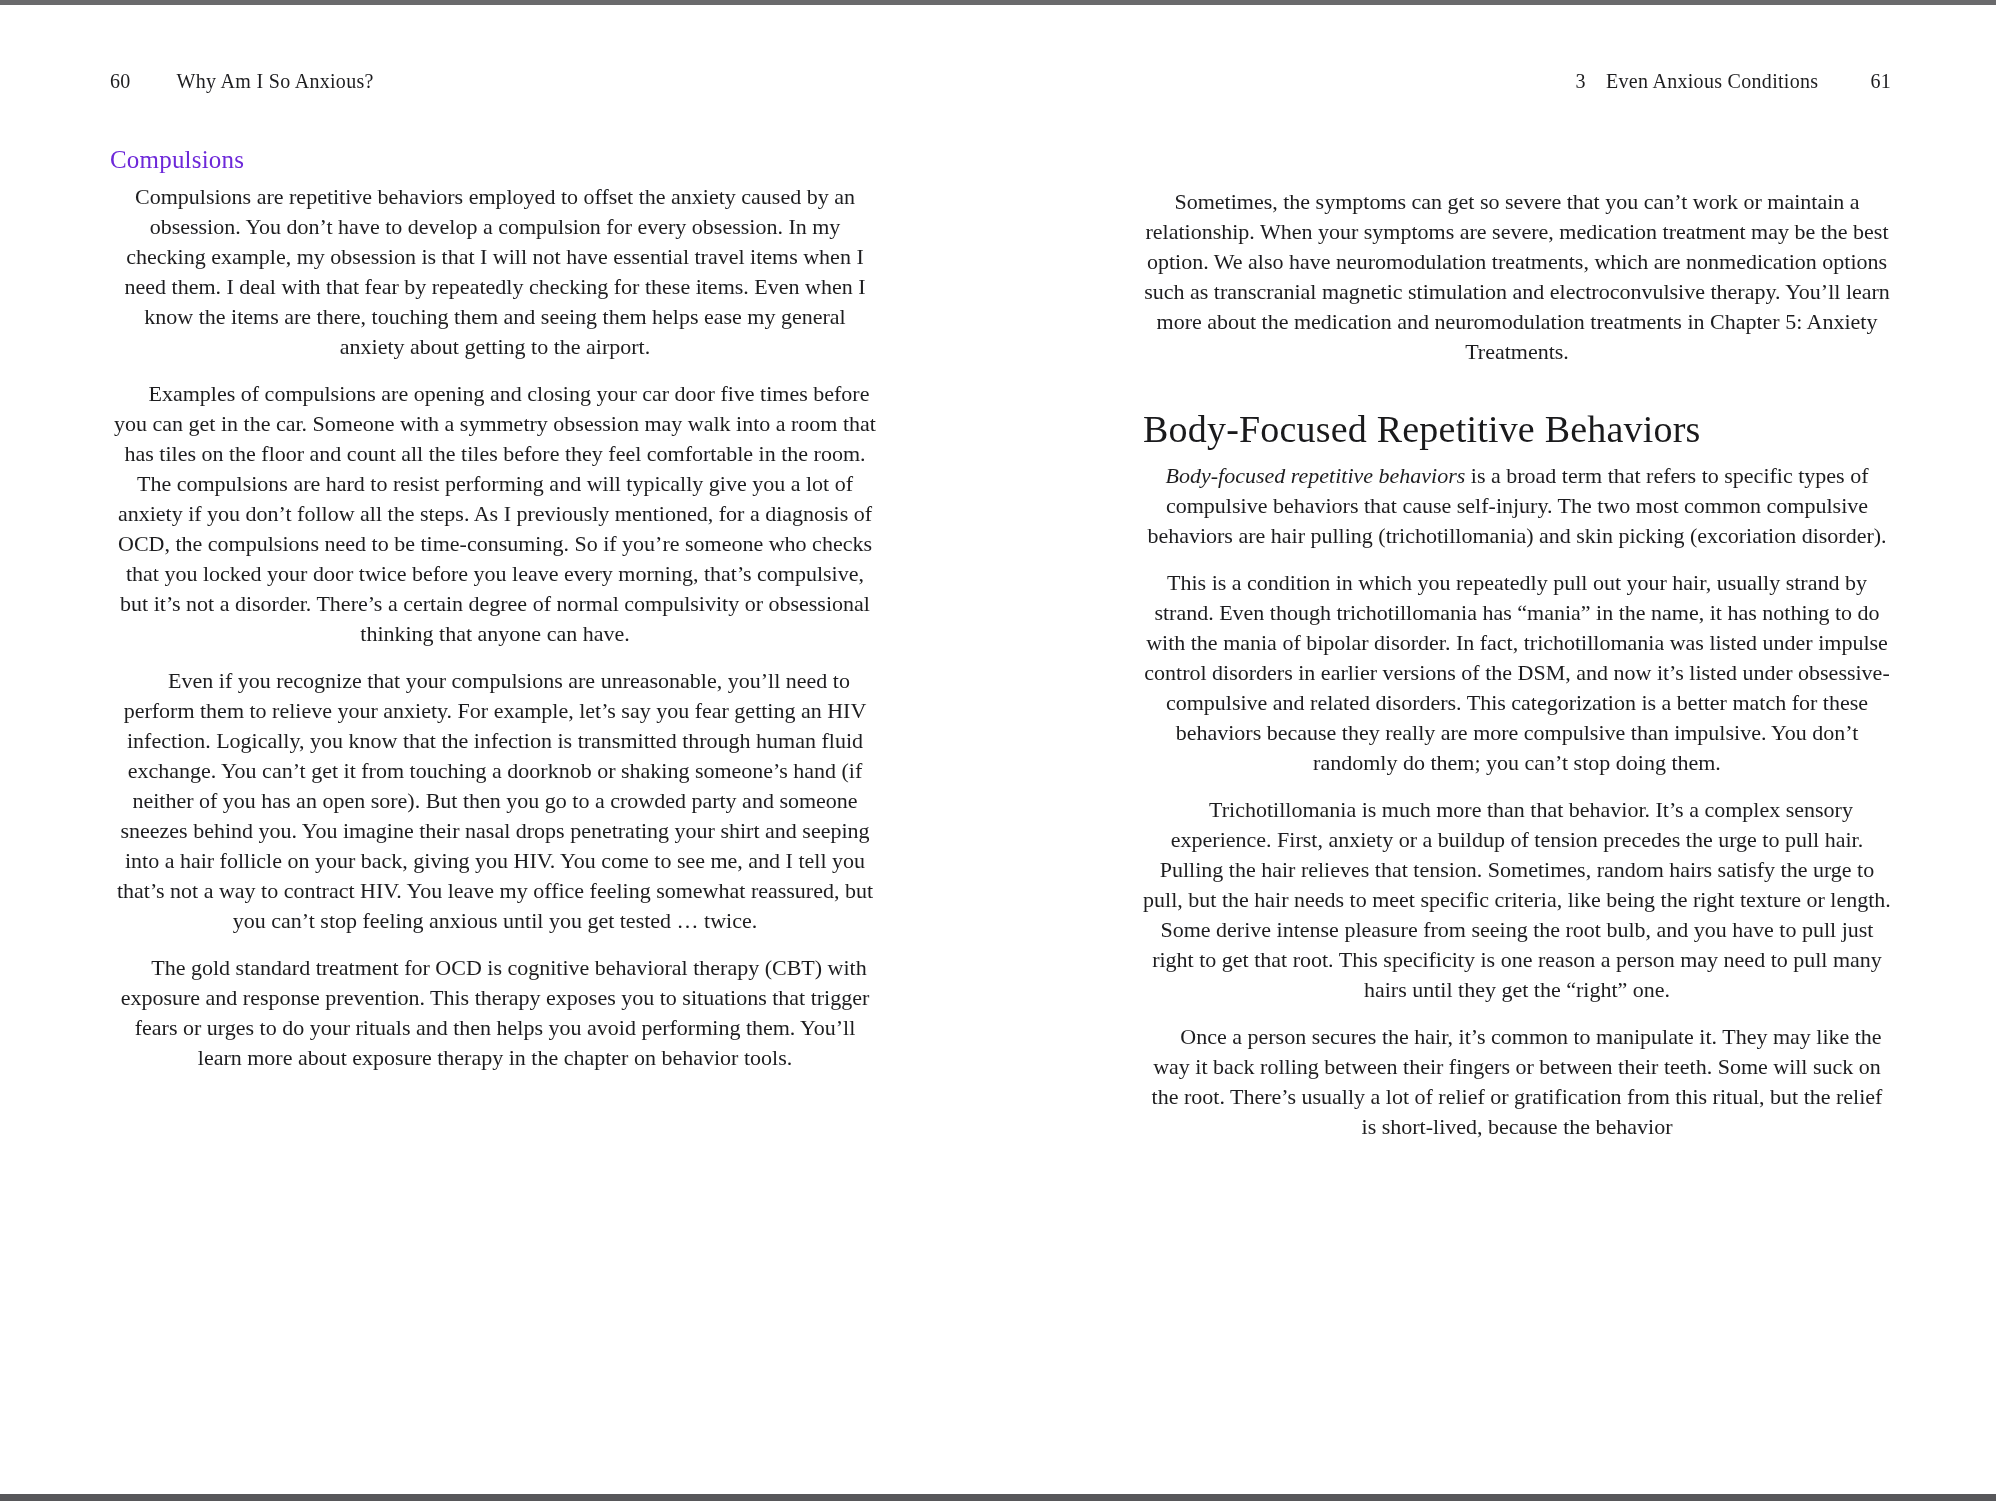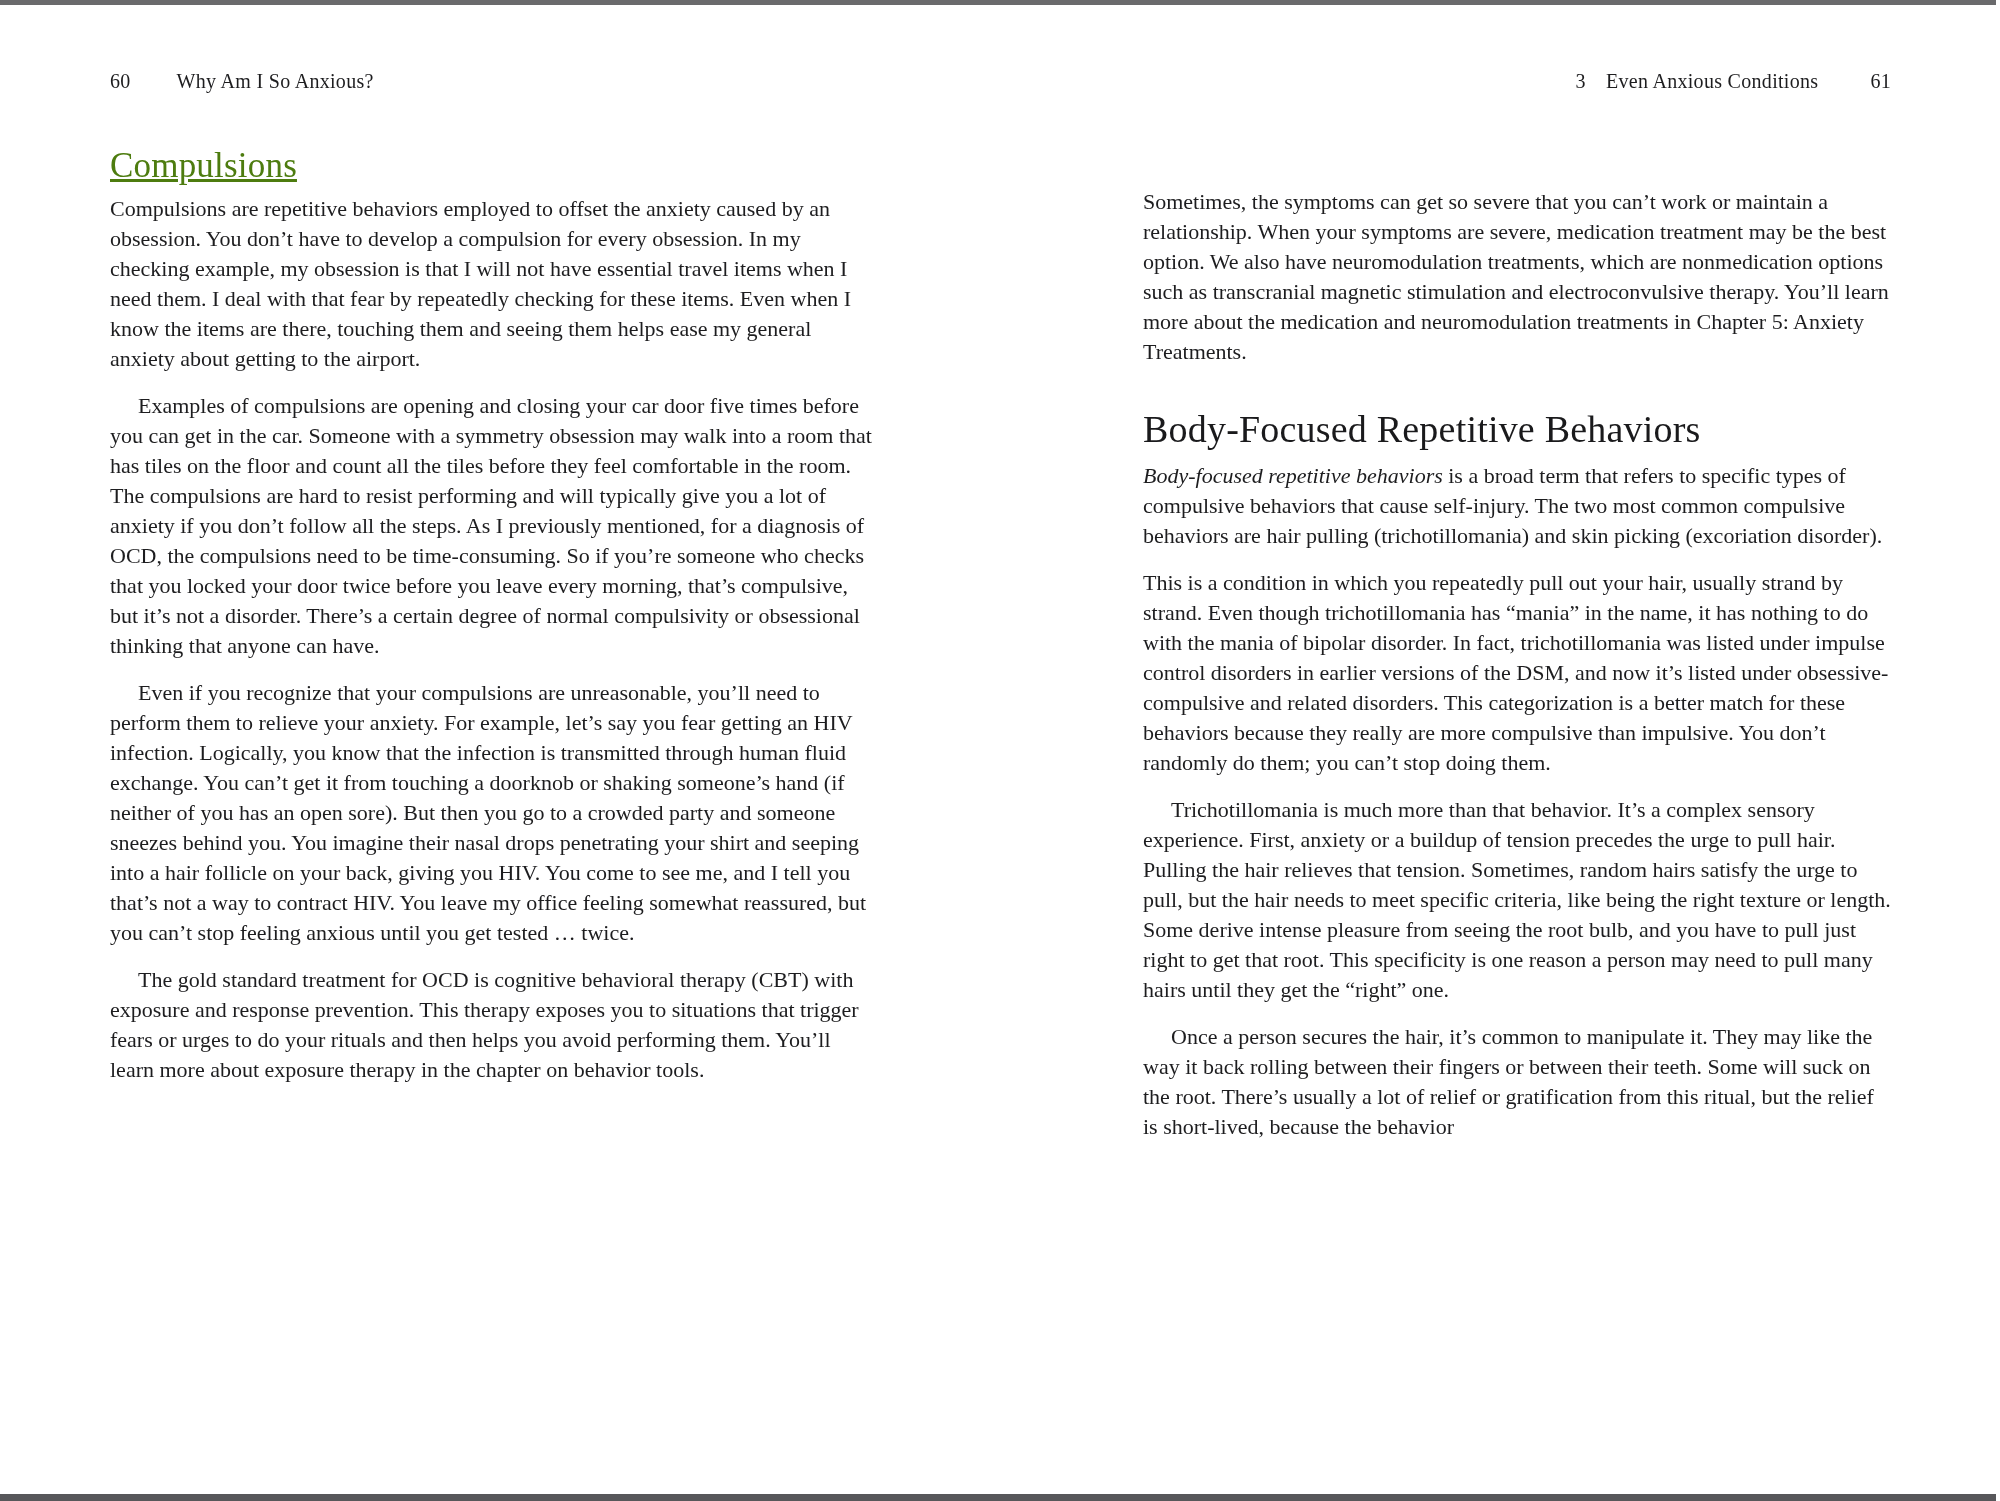--- a/index.html
+++ b/index.html
@@ -44,34 +44,33 @@
   .right-col .running-head .folio { margin-left: 52px; }
 
   .h1 {
     font-size: 38px;
     font-weight: 400;
     margin: 40px 0 10px 0;
     letter-spacing: 0.2px;
     color: #1a1a1c;
   }
   .h2 {
-    font-size: 35px;
+    font-size: 25px;
     font-weight: 400;
     margin: 50px 0 8px 0;
     letter-spacing: 0.2px;
-    color: #4d7c0f;
-    text-decoration: underline;
+    color: #6d28d9;
   }
   .right-col .h2-sub { margin: 34px 0 10px 0; }
 
   .para {
     font-size: 22px;
     line-height: 30px;
     margin: 0 0 17px 0;
-    text-align: left;
+    text-align: center;
   }
   .para.indent { text-indent: 28px; }
   .para em { font-style: italic; }
   .right-col .intro-para { margin-top: 91px; }
 </style>
 </head>
 <body>
 
 <div class="screen">
 

